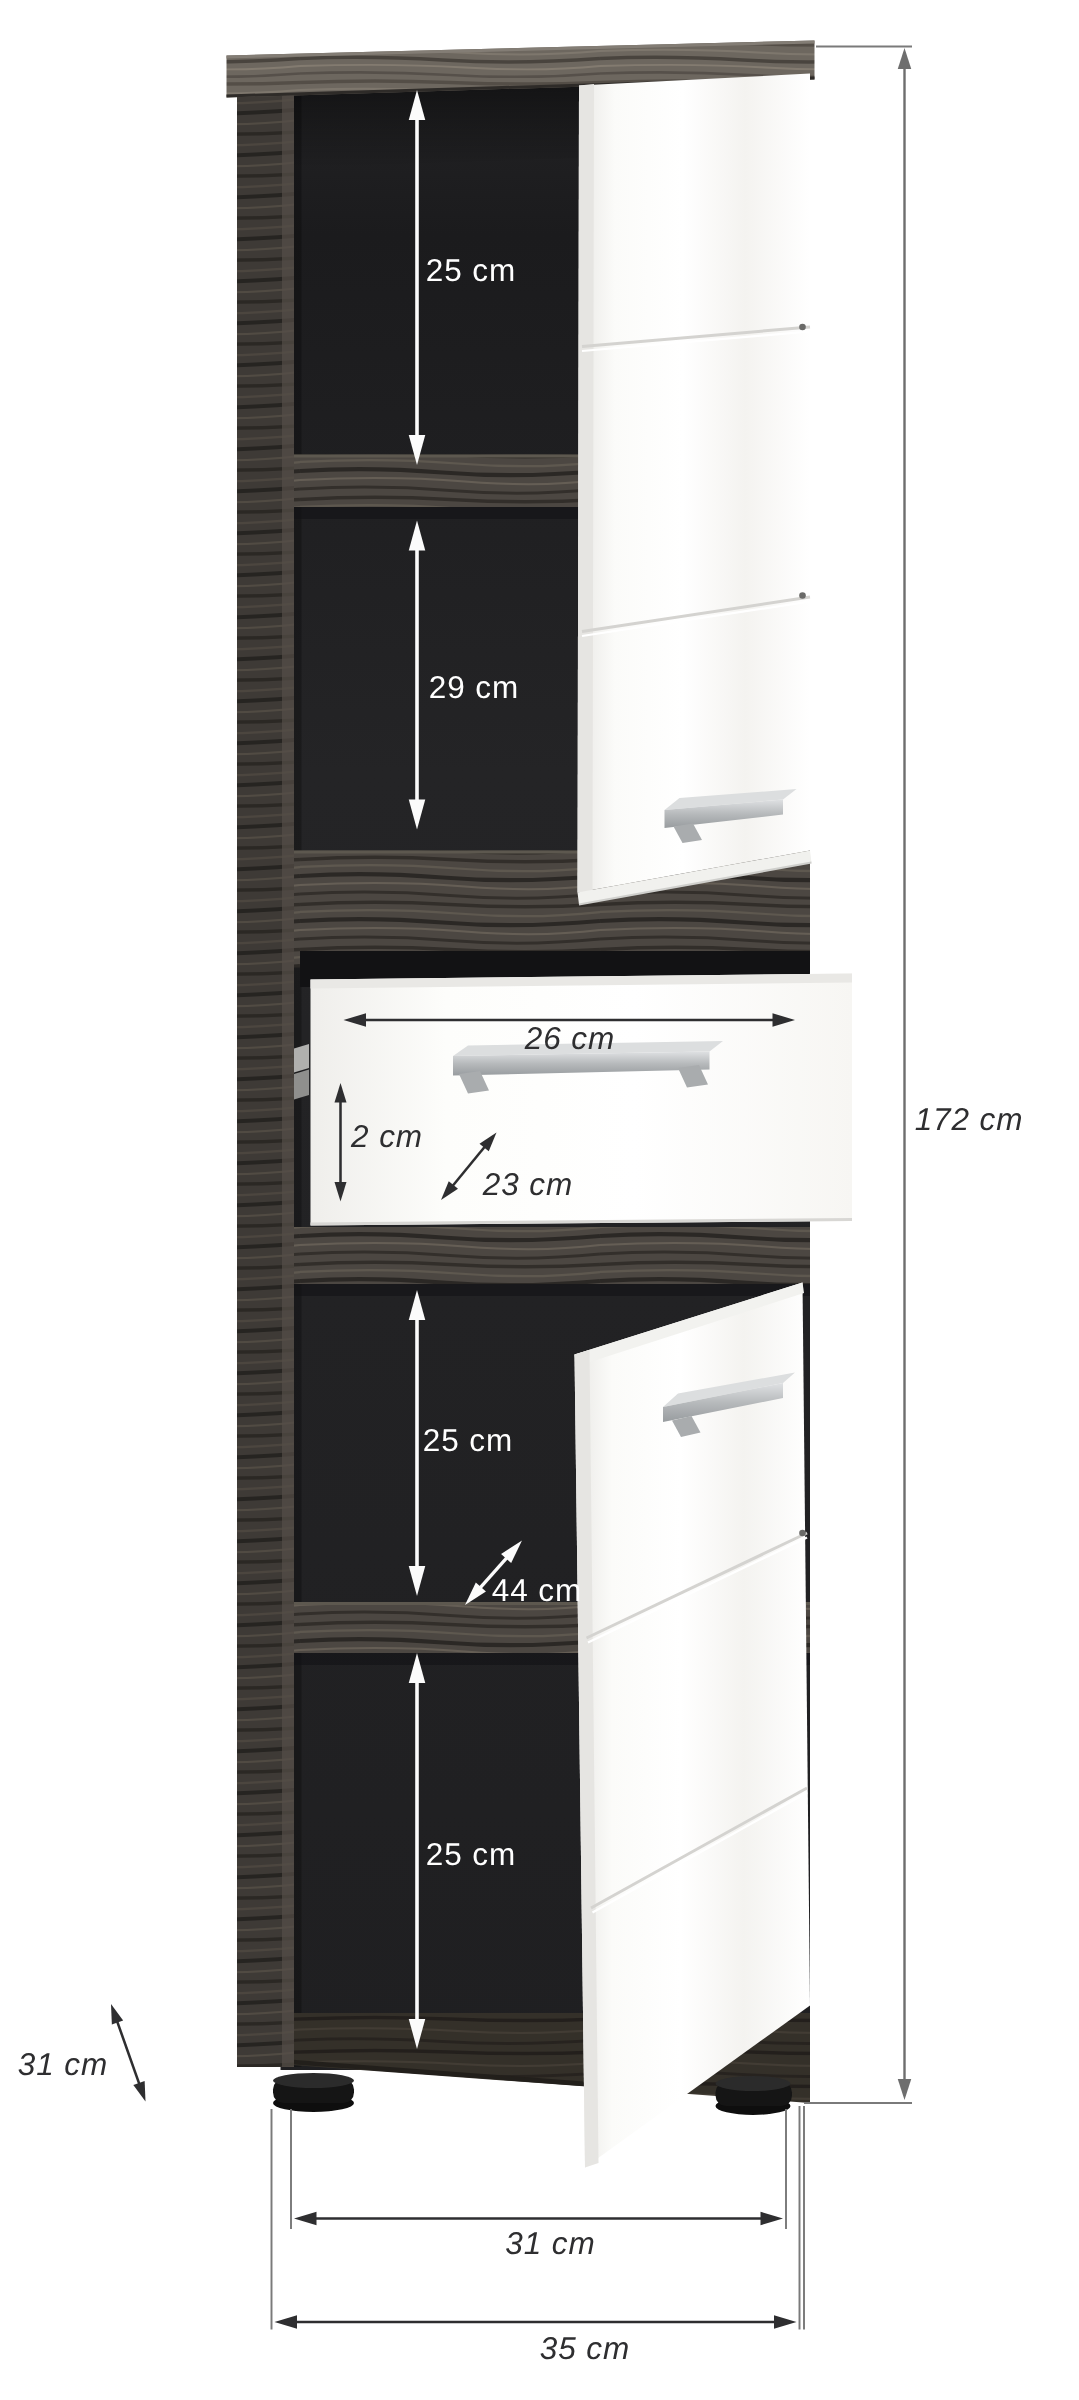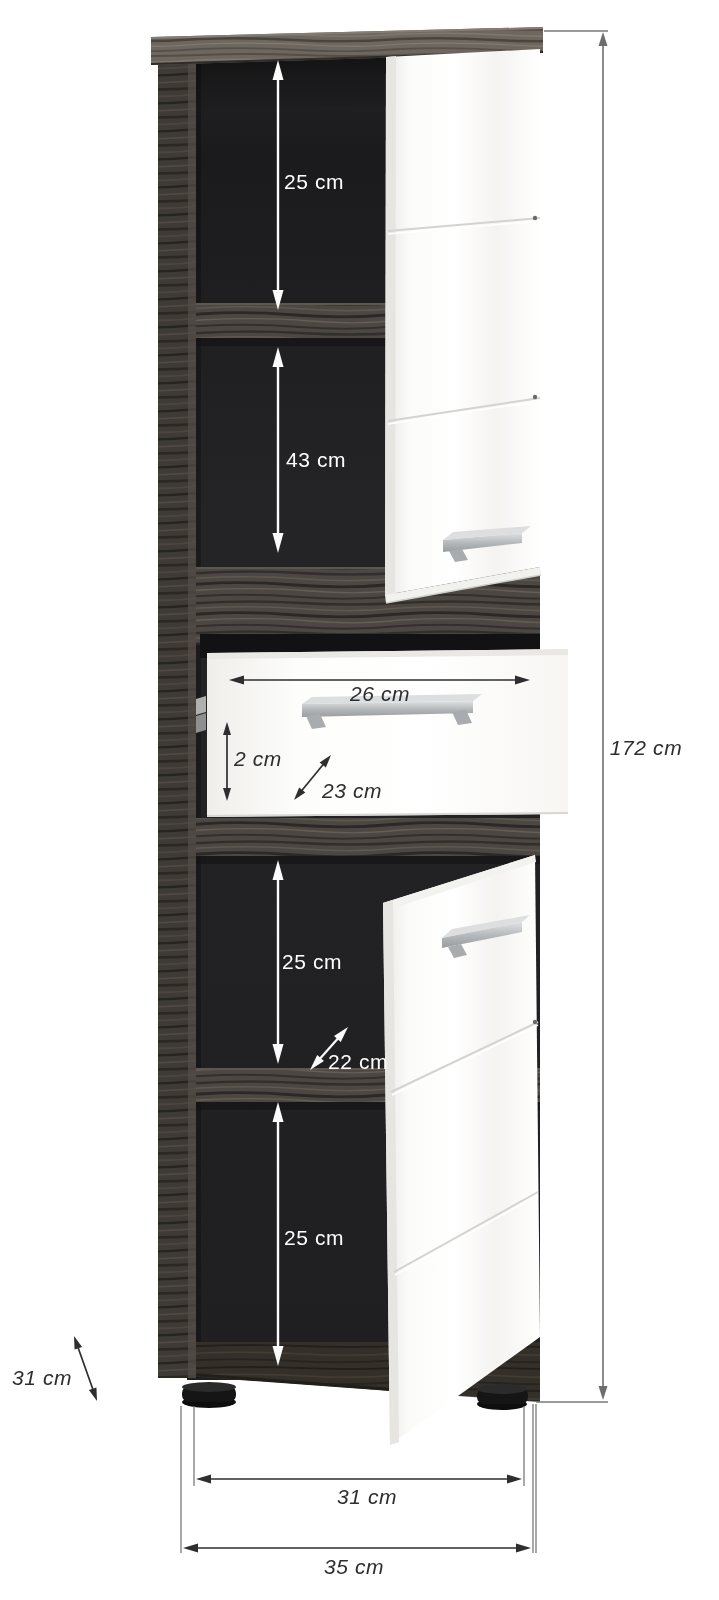--- a/index.html
+++ b/index.html
@@ -216,24 +216,24 @@
         <line x1="536" y1="1402" x2="608" y2="1402" stroke="#7a7a7a" stroke-width="1.3"></line>
         <line x1="536" y1="1404" x2="536" y2="1553" stroke="#7a7a7a" stroke-width="1.3"></line>
         <line x1="181" y1="1406" x2="181" y2="1553" stroke="#7a7a7a" stroke-width="1.3"></line>
         <line x1="194" y1="1406" x2="194" y2="1486" stroke="#7a7a7a" stroke-width="1.3"></line>
         <line x1="524" y1="1406" x2="524" y2="1486" stroke="#7a7a7a" stroke-width="1.3"></line>
         <line x1="533" y1="1404" x2="533" y2="1553" stroke="#7a7a7a" stroke-width="1.3"></line>
       </g>
   </svg>
 
   <span class="dim light" style="left:314px;top:181px">25 cm</span>
-  <span class="dim light" style="left:316px;top:459px">43 cm</span>
+  <span class="dim light" style="left:316px;top:459px">29 cm</span>
   <span class="dim dark" style="left:380px;top:693px">26 cm</span>
   <span class="dim dark" style="left:258px;top:758px">2 cm</span>
   <span class="dim dark" style="left:352px;top:790px">23 cm</span>
   <span class="dim dark" style="left:646px;top:747px">172 cm</span>
   <span class="dim light" style="left:312px;top:961px">25 cm</span>
-  <span class="dim light" style="left:358px;top:1061px">22 cm</span>
+  <span class="dim light" style="left:358px;top:1061px">44 cm</span>
   <span class="dim light" style="left:314px;top:1237px">25 cm</span>
   <span class="dim dark" style="left:42px;top:1377px">31 cm</span>
   <span class="dim dark" style="left:367px;top:1496px">31 cm</span>
-  <span class="dim dark" style="left:354px;top:1566px">35 cm</span>
+  <span class="dim dark" style="left:390px;top:1566px">35 cm</span>
 </div>
 
 </body></html>

